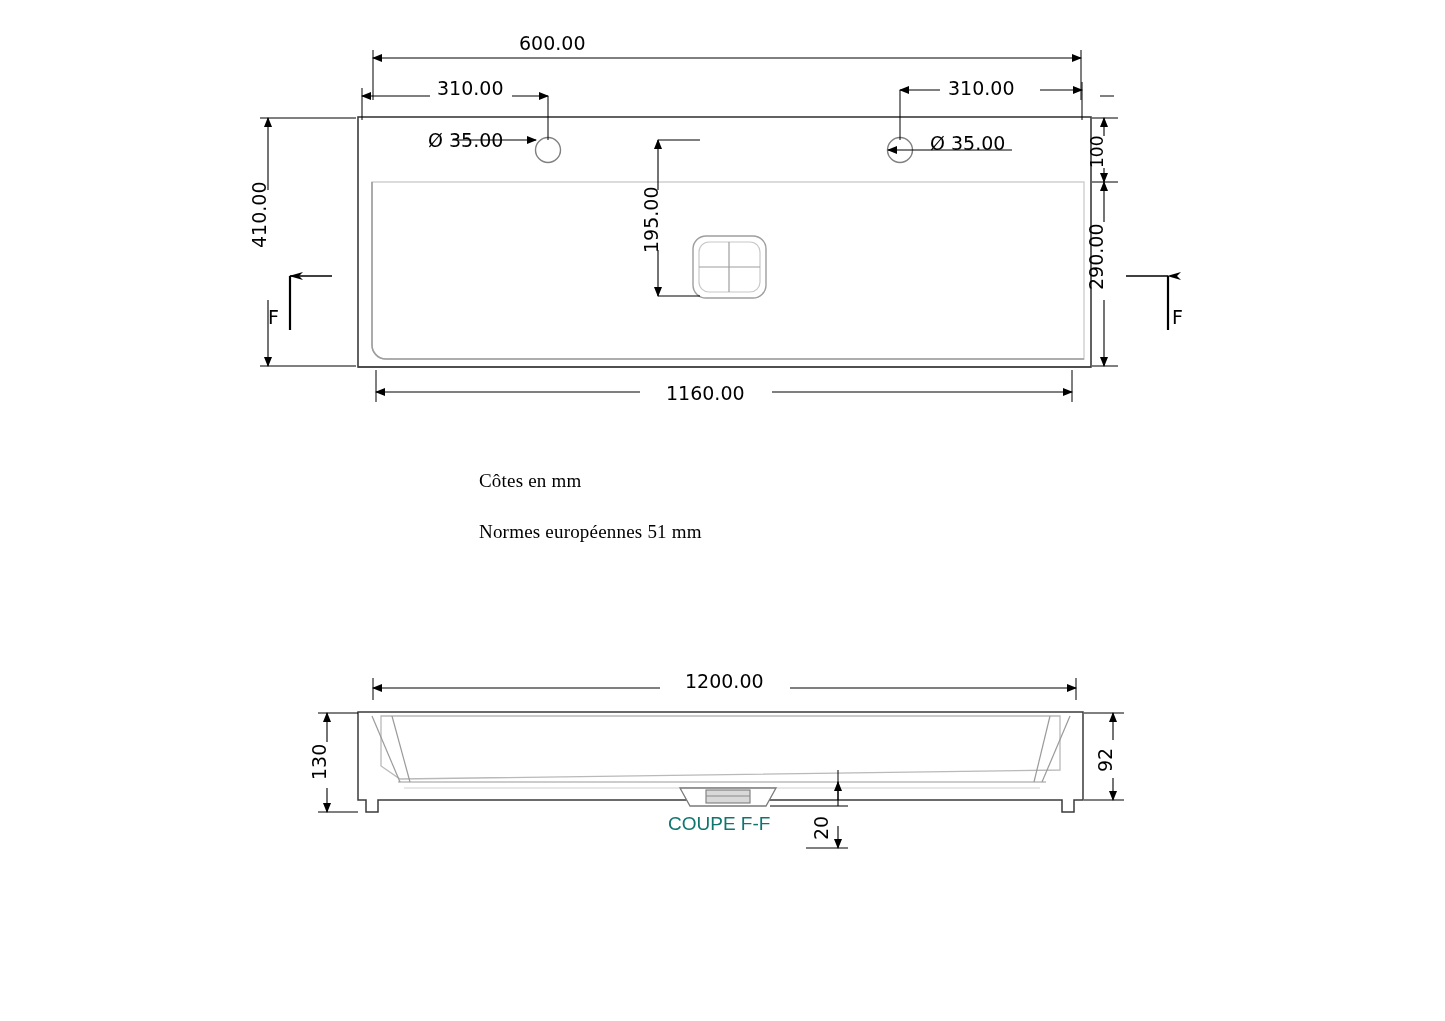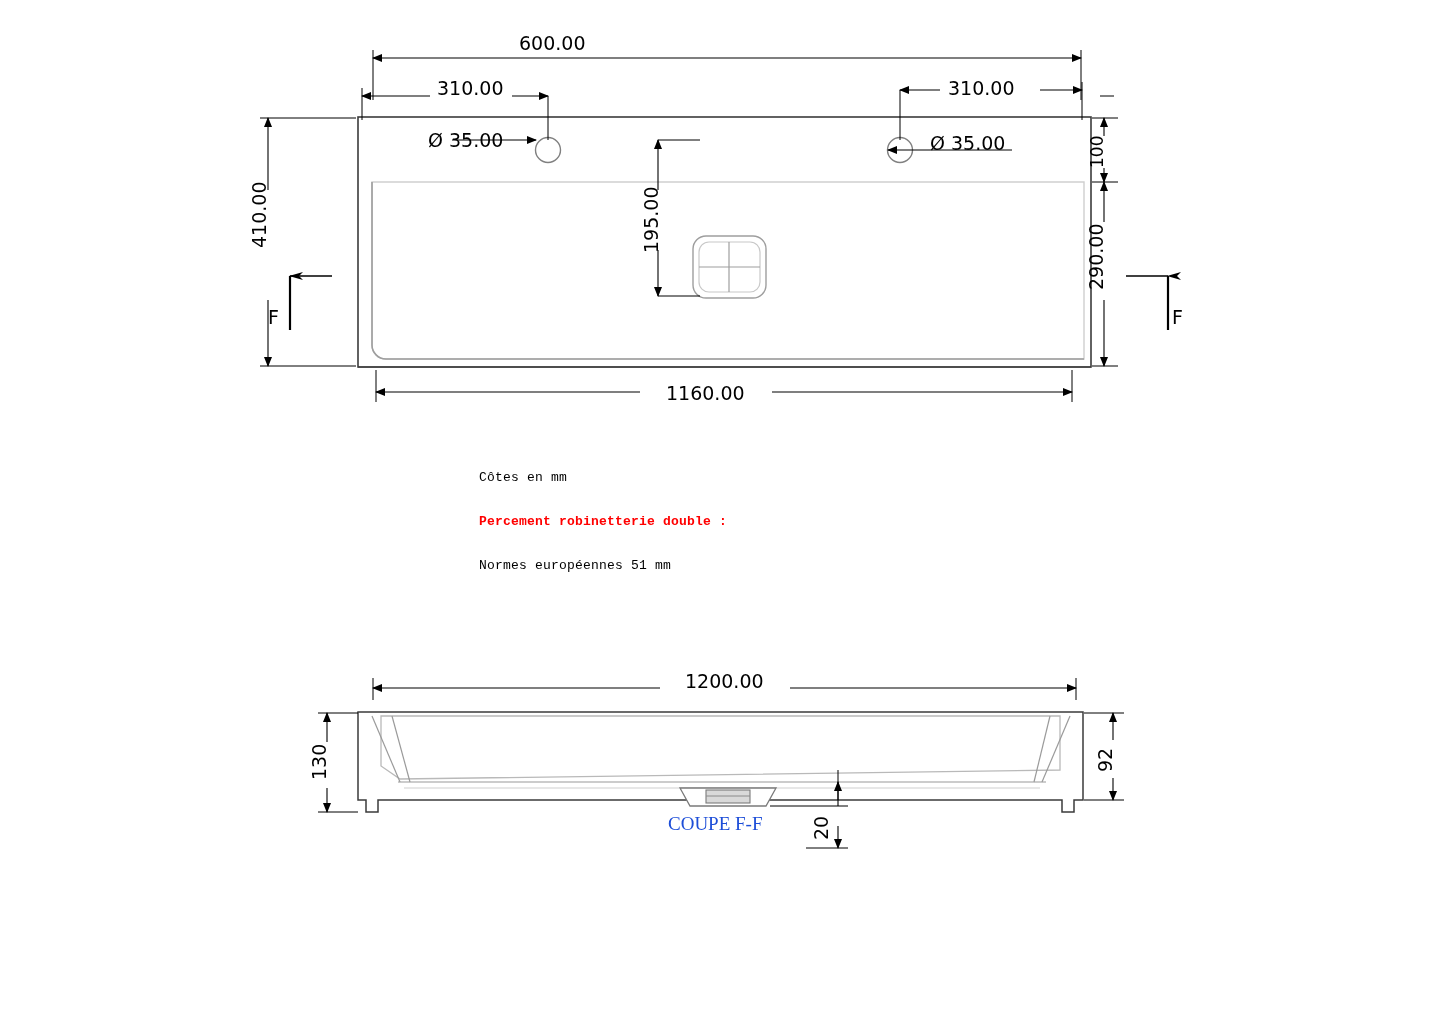--- a/index.html
+++ b/index.html
@@ -37,38 +37,38 @@
     font-size: 17px;
     fill: #000000;
   }
   .notes {
     position: absolute;
     left: 479px;
     top: 470px;
     width: 600px;
   }
   .note-line {
-    font-family: Liberation Mono, monospace;
-    font-size: 13px;
+    font-family: Liberation Serif, serif;
+    font-size: 19px;
     color: #000000;
     margin: 0 0 29px 0;
     letter-spacing: 0.2px;
     white-space: nowrap;
   }
   .note-line.accent {
     color: #ff0000;
     font-weight: bold;
   }
   .coupe-label {
     position: absolute;
     left: 668px;
     top: 813px;
-    font-family: Liberation Serif, serif;
+    font-family: Liberation Sans, sans-serif;
     font-size: 19px;
-    color: #1d4ed8;
+    color: #0f766e;
     white-space: nowrap;
   }
 </style>
 </head>
 <body>
 
 <div class="stage">
 
   <svg class="drawing" viewBox="0 0 1445 1021">
     <defs>
@@ -238,19 +238,18 @@
     <text class="dimtext" x="1172" y="324">F</text>
 
     <text class="dimtext" x="685" y="688">1200.00</text>
     <text class="dimtext" x="326" y="780" transform="rotate(-90 326 780)">130</text>
     <text class="dimtext" x="1112" y="772" transform="rotate(-90 1112 772)">92</text>
     <text class="dimtext" x="828" y="840" transform="rotate(-90 828 840)">20</text>
   </svg>
 
   <div class="notes">
     <p class="note-line">Côtes en mm</p>
-    <p class="note-line accent">Percement robinetterie double :</p>
     <p class="note-line">Normes européennes 51 mm</p>
   </div>
 
   <div class="coupe-label">COUPE F-F</div>
 
 </div>
 
 </body></html>

